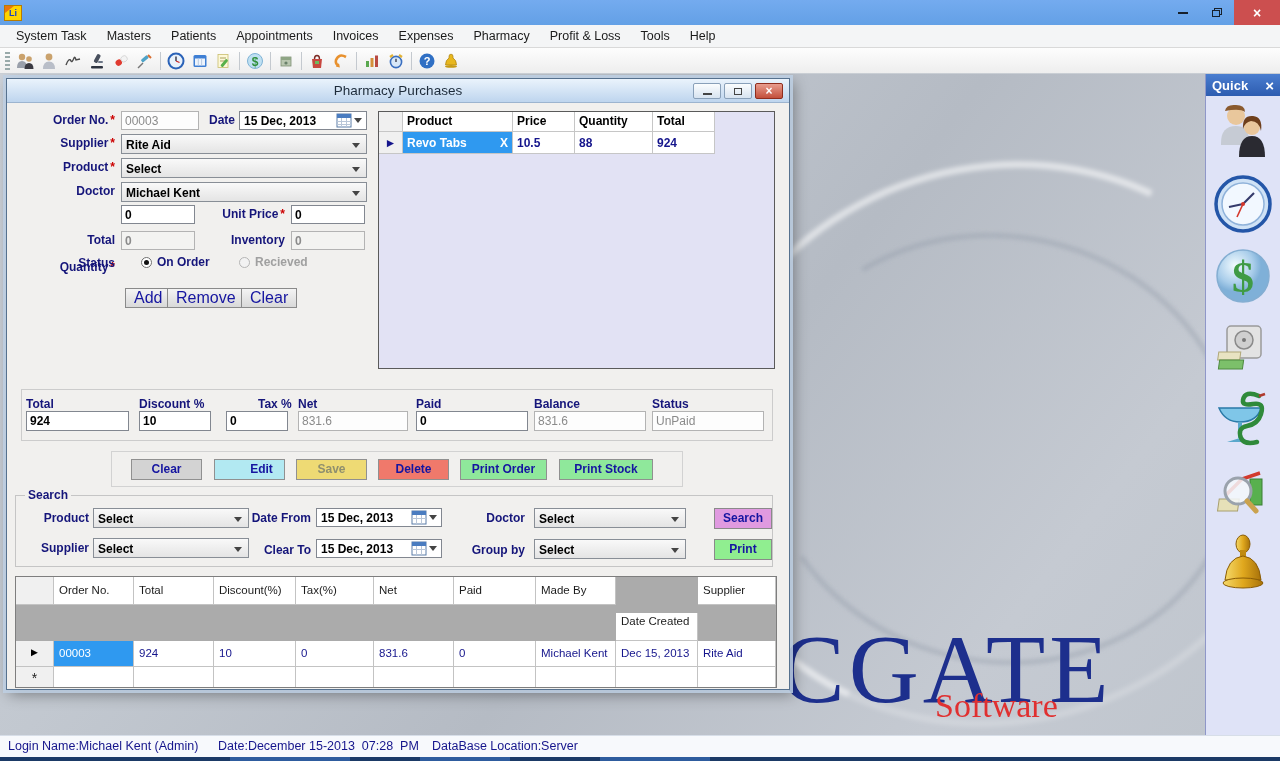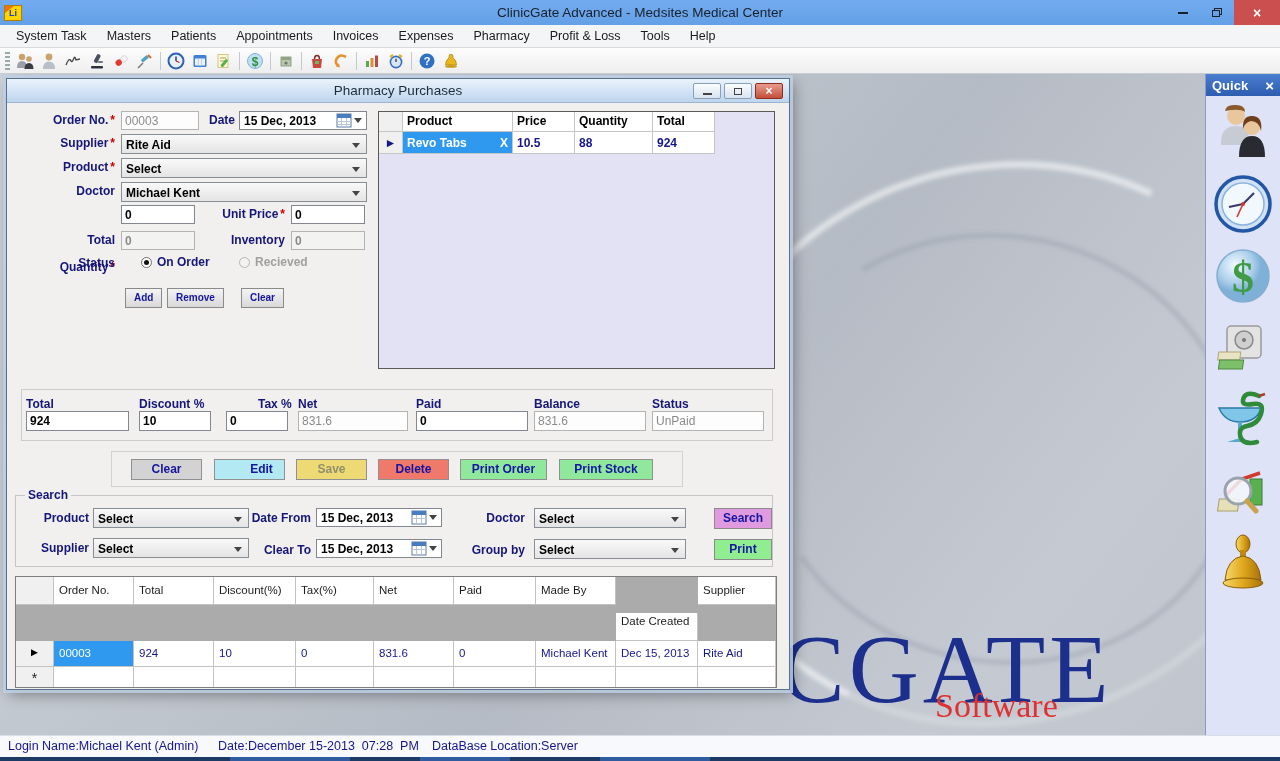--- a/index.html
+++ b/index.html
@@ -89,21 +89,21 @@
   .datebox .darr { border-left:4px solid transparent; border-right:4px solid transparent;
     border-top:5px solid #444; margin-right:4px; }
   .radio { width:11px; height:11px; border:1px solid #707070; border-radius:50%; background:#fff;
     display:inline-block; vertical-align:-2px; position:relative; }
   .radio.sel::after { content:""; position:absolute; left:2px; top:2px; width:5px; height:5px;
     border-radius:50%; background:#111; }
   .radio.dis { border-color:#b5b5b5; background:#f2f2f2; }
   .rlabel { font-weight:bold; color:#15157a; font-size:12px; margin-left:5px; }
   .rlabel.dis { color:#a0a0a0; }
   .small-btn { position:absolute; height:20px; border:1px solid #8a8a8a; background:linear-gradient(#f4f4f4,#d9d9d9);
-    color:#1515a0; font-weight:bold; font-size:10px; padding:0 8px; line-height:18px; text-align:center; }
+    color:#1515a0; font-weight:normal; font-size:16px; padding:0 8px; line-height:18px; text-align:center; }
 
   
   .items-grid { position:absolute; left:371px; top:8px; width:397px; height:258px; background:#e2e2f4;
     border:1px solid #5a5a5a; }
   .ig-row { display:flex; }
   .ig-cell { border-right:1px solid #c6c6c6; border-bottom:1px solid #c6c6c6; font-size:12px;
     padding:2px 4px; background:#fff; overflow:hidden; white-space:nowrap; }
   .ig-head .ig-cell { font-weight:bold; color:#000; height:20px; }
   .ig-sel { width:24px; background:#f0f0f0; text-align:center; color:#000; }
   .ig-body .ig-cell { height:22px; color:#15158c; font-weight:bold; padding-top:4px; }
@@ -146,21 +146,20 @@
     border-top:1px solid #d7dee8; z-index:40; color:#15158c; font-size:12.5px; }
   .statusbar span { position:absolute; top:3px; white-space:pre; }
   .taskbar { position:absolute; left:0; top:757px; width:1280px; height:4px; background:#1b3a66; z-index:40; }
   .taskbar i { position:absolute; top:0; height:4px; background:#2e5c9e; }
 </style>
 </head>
 <body>
 
 <div class="titlebar">
   <div class="app-icon">Li</div>
-  <div class="title">ClinicGate Advanced - Medsites Medical Center</div>
   <div class="win-controls">
     <div class="win-btn min">
         <span></span>
       </div>
     <div class="win-btn">
       <span class="restore-glyph">
           <i></i>
           <i></i>
         </span>
     </div>

